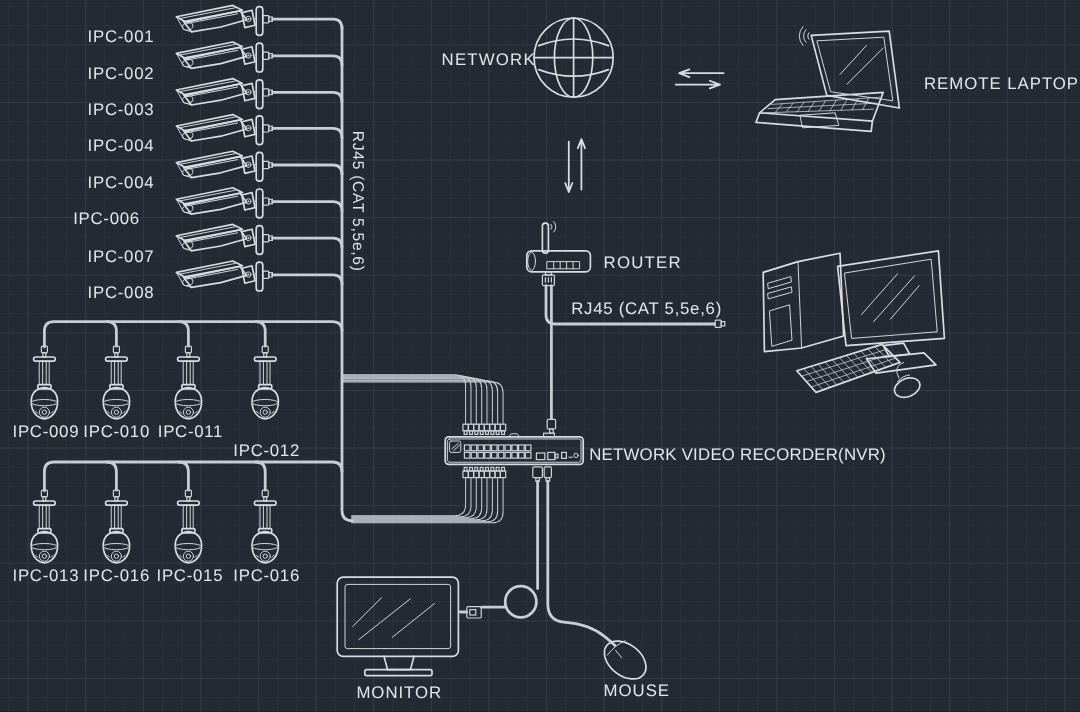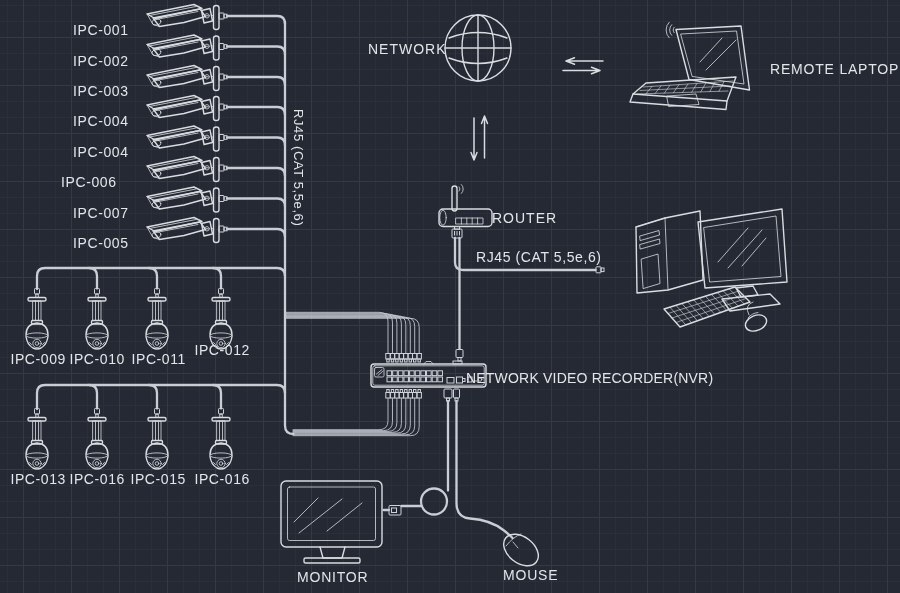--- a/index.html
+++ b/index.html
@@ -294,35 +294,35 @@
   </g>
 </svg>
 
 <div class="lbl" style="left:73px;top:22px">IPC-001</div>
 <div class="lbl" style="left:73px;top:52.5px">IPC-002</div>
 <div class="lbl" style="left:73px;top:83px">IPC-003</div>
 <div class="lbl" style="left:73px;top:113px">IPC-004</div>
 <div class="lbl" style="left:73px;top:143.5px">IPC-004</div>
 <div class="lbl" style="left:61px;top:174px">IPC-006</div>
 <div class="lbl" style="left:73px;top:204.5px">IPC-007</div>
-<div class="lbl" style="left:73px;top:235px">IPC-005</div>
+<div class="lbl" style="left:73px;top:235px">IPC-008</div>
 
 <div class="lbl center" style="left:8px;top:351px">IPC-009</div>
 <div class="lbl center" style="left:67px;top:351px">IPC-010</div>
 <div class="lbl center" style="left:128px;top:351px">IPC-011</div>
-<div class="lbl center" style="left:192px;top:342px">IPC-012</div>
+<div class="lbl center" style="left:192px;top:367px">IPC-012</div>
 
 <div class="lbl center" style="left:8px;top:471px">IPC-013</div>
 <div class="lbl center" style="left:67px;top:471px">IPC-016</div>
 <div class="lbl center" style="left:128px;top:471px">IPC-015</div>
 <div class="lbl center" style="left:192px;top:471px">IPC-016</div>
 
 <div class="lbl vert" style="left:306px;top:109px">RJ45 (CAT 5,5e,6)</div>
 <div class="lbl" style="left:476px;top:249px">RJ45 (CAT 5,5e,6)</div>
 
 <div class="lbl" style="left:368px;top:41px;letter-spacing:1px">NETWORK</div>
-<div class="lbl" style="left:492px;top:210px;letter-spacing:1px">ROUTER</div>
-<div class="lbl" style="left:466px;top:370px;letter-spacing:.2px">NETWORK VIDEO RECORDER(NVR)</div>
+<div class="lbl" style="left:503px;top:210px;letter-spacing:1px">ROUTER</div>
+<div class="lbl" style="left:491px;top:370px;letter-spacing:.2px">NETWORK VIDEO RECORDER(NVR)</div>
 <div class="lbl" style="left:770px;top:61px;letter-spacing:.8px">REMOTE LAPTOP</div>
 <div class="lbl" style="left:297px;top:569px;letter-spacing:.8px">MONITOR</div>
 <div class="lbl" style="left:503px;top:567px;letter-spacing:.8px">MOUSE</div>
 
 </div>
 
 </body></html>

